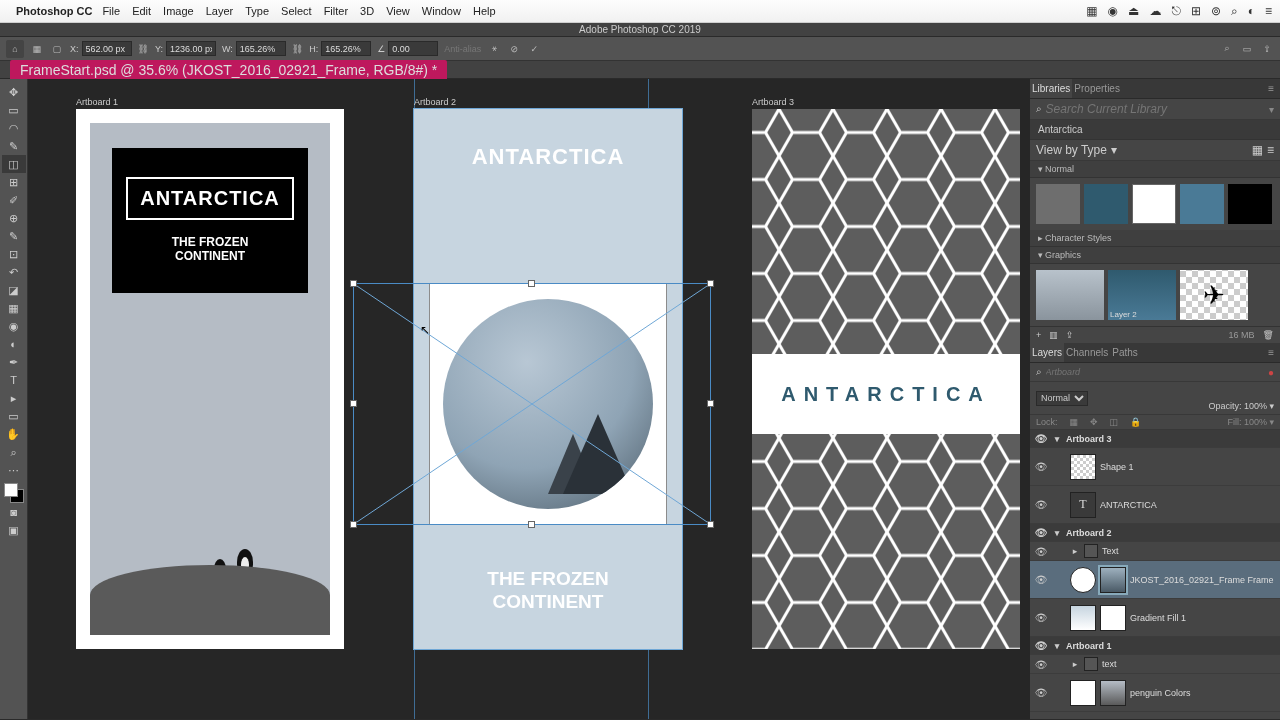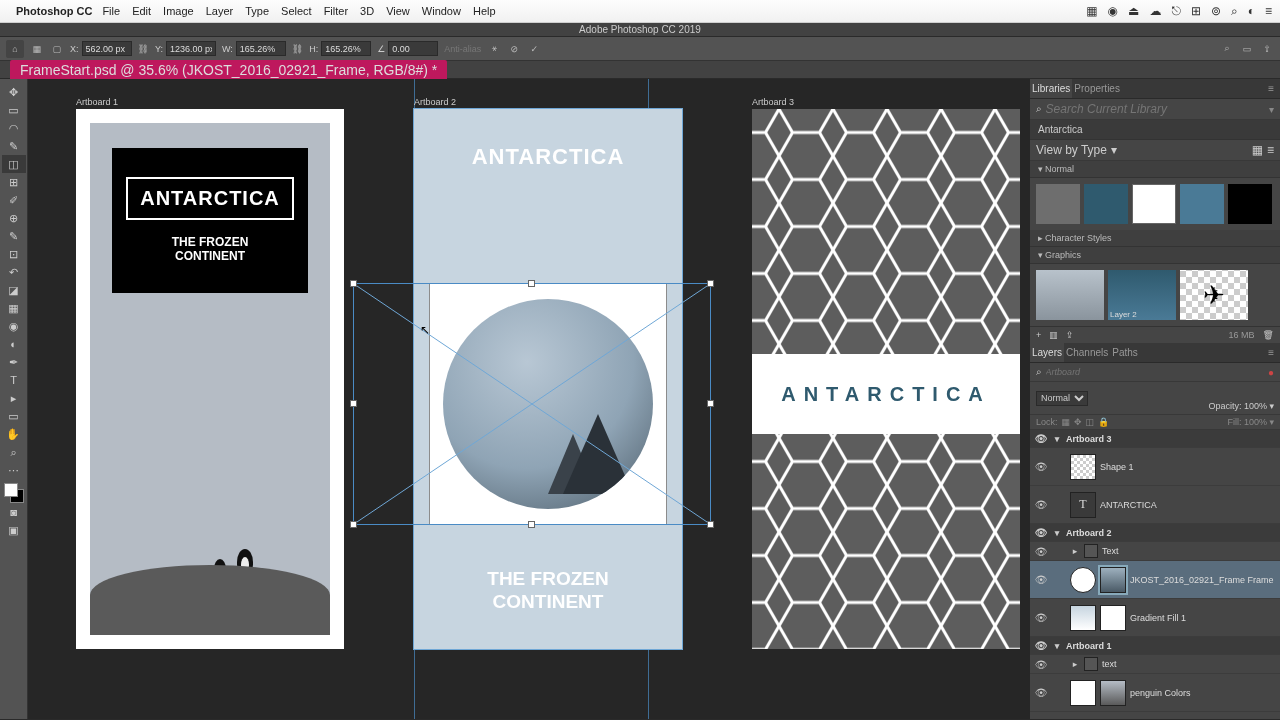--- a/index.html
+++ b/index.html
@@ -81,21 +81,21 @@
 .graphic-row{display:flex;gap:4px;padding:6px;}
 .graphic{width:68px;height:50px;background:#999;position:relative;font-size:8px;}
 .graphic .gl{position:absolute;bottom:1px;left:2px;color:#ddd;}
 .lib-footer{display:flex;align-items:center;padding:3px 6px;border-top:1px solid #333;font-size:9px;gap:8px;}
 .lib-footer .sz{margin-left:auto;color:#999;}
 
 .layers-area{flex:1;overflow:auto;}
 .layer-opts{display:flex;align-items:center;padding:3px 6px;gap:6px;font-size:9px;border-bottom:1px solid #383838;}
 .layer-opts select{background:#3a3a3a;border:1px solid #2a2a2a;color:#ccc;font-size:9px;height:15px;}
 .layer-opts .opc{margin-left:auto;margin-top:16px;}
-.lock-row{display:flex;align-items:center;padding:2px 6px;gap:4px;font-size:9px;border-bottom:1px solid #383838;color:#888;}
+.lock-row{display:flex;align-items:center;padding:2px 6px;gap:12px;font-size:9px;border-bottom:1px solid #383838;color:#888;}
 .lock-row .fill{margin-left:auto;}
 .layer-search{display:flex;align-items:center;padding:3px 6px;border-bottom:1px solid #383838;}
 .layer-search input{flex:1;background:transparent;border:none;color:#888;font-size:9px;font-style:italic;}
 .layer-row{display:flex;align-items:center;padding:2px 4px;min-height:18px;border-bottom:1px solid #3c3c3c;gap:4px;}
 .layer-row.tall{min-height:38px;}
 .eye{width:14px;text-align:center;color:#ccc;cursor:pointer;font-size:10px;}
 .toggle{width:10px;text-align:center;color:#ccc;cursor:pointer;font-size:9px;}
 .indent1{padding-left:14px;}
 .lthumb{width:26px;height:26px;background:#888;border:1px solid #222;}
 .lthumb.sm{width:14px;height:14px;}

